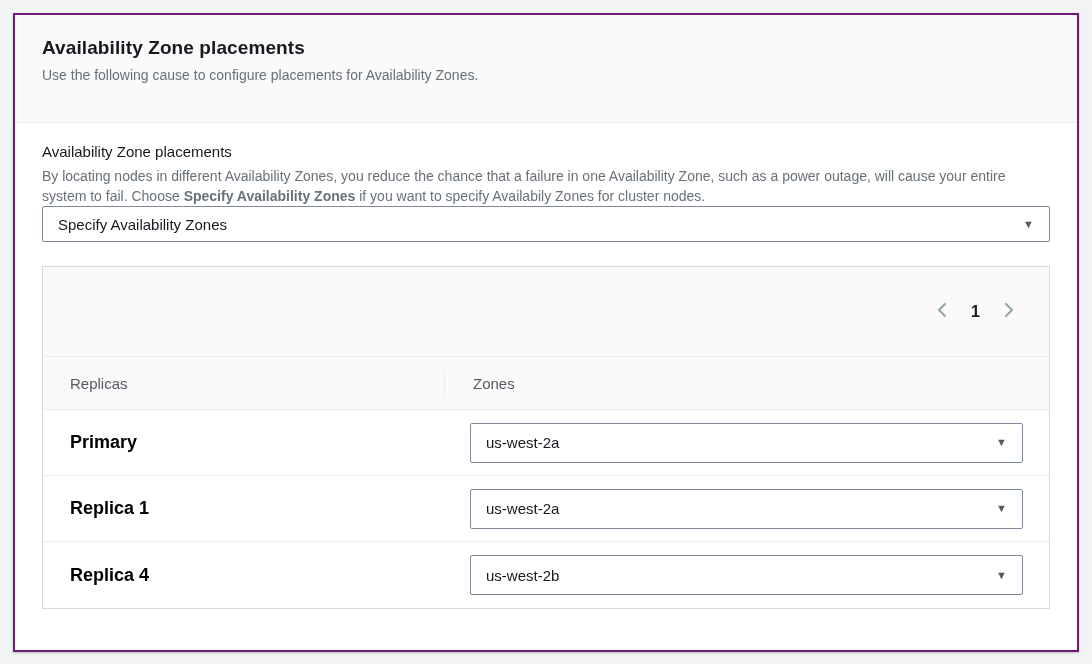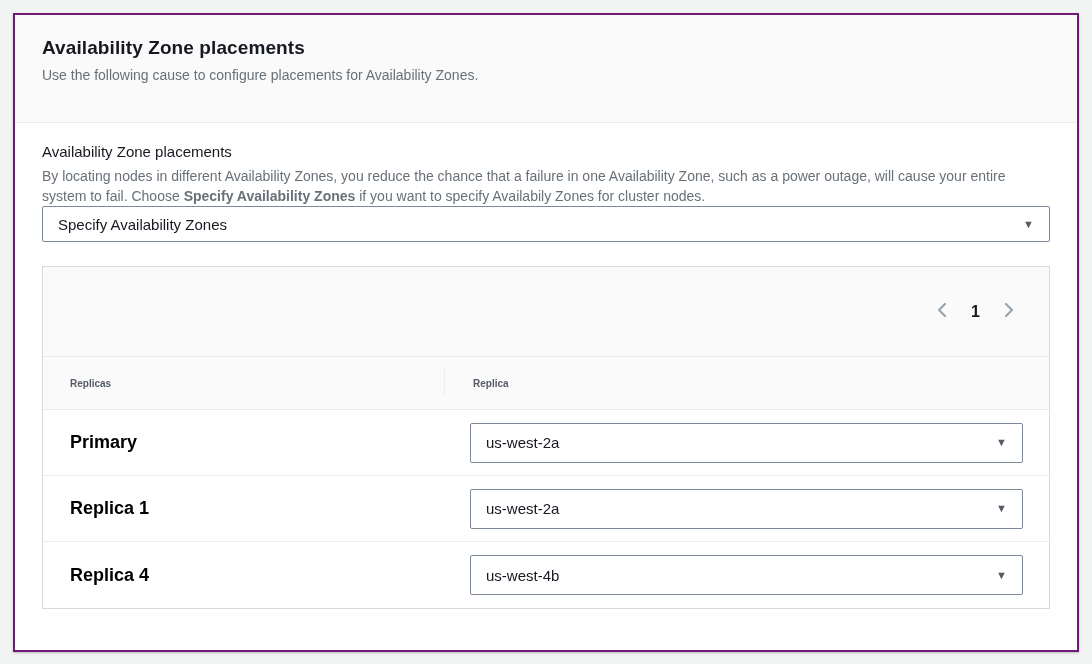--- a/index.html
+++ b/index.html
@@ -103,22 +103,22 @@
     padding: 0 4px;
   }
   .thead {
     height: 53px;
     background: #fafafa;
     border-bottom: 1px solid #eaeded;
     display: flex;
     align-items: center;
   }
   .th {
-    font-size: 10px;
-    font-weight: 700;
+    font-size: 15px;
+    font-weight: 400;
     color: #545b64;
   }
   .th-replicas { width: 401px; padding-left: 27px; }
   .th-divider { width: 1px; height: 26px; background: #eaeded; }
   .th-region { padding-left: 28px; }
   .trow {
     height: 66px;
     display: flex;
     align-items: center;
     background: #ffffff;
@@ -194,21 +194,21 @@
                   <polyline points="4,2 10,8 4,14" fill="none" stroke="#98a6ae" stroke-width="2.2" stroke-linecap="round" stroke-linejoin="round"></polyline>
                 </svg>
             </span>
           </button>
         </div>
       </div>
 
       <div class="thead">
         <div class="th th-replicas">Replicas</div>
         <div class="th-divider"></div>
-        <div class="th th-region">Replica</div>
+        <div class="th th-region">Zones</div>
       </div>
 
       <div class="trow">
         <div class="cell-replica">Primary</div>
         <div class="cell-region">
           <div class="row-select">
             <span>us-west-2a</span>
             <span class="caret">▼</span>
           </div>
         </div>
@@ -221,21 +221,21 @@
             <span>us-west-2a</span>
             <span class="caret">▼</span>
           </div>
         </div>
       </div>
 
       <div class="trow">
         <div class="cell-replica">Replica 4</div>
         <div class="cell-region">
           <div class="row-select">
-            <span>us-west-4b</span>
+            <span>us-west-2b</span>
             <span class="caret">▼</span>
           </div>
         </div>
       </div>
 
     </div>
   </div>
 </div>
 
 </body></html>

